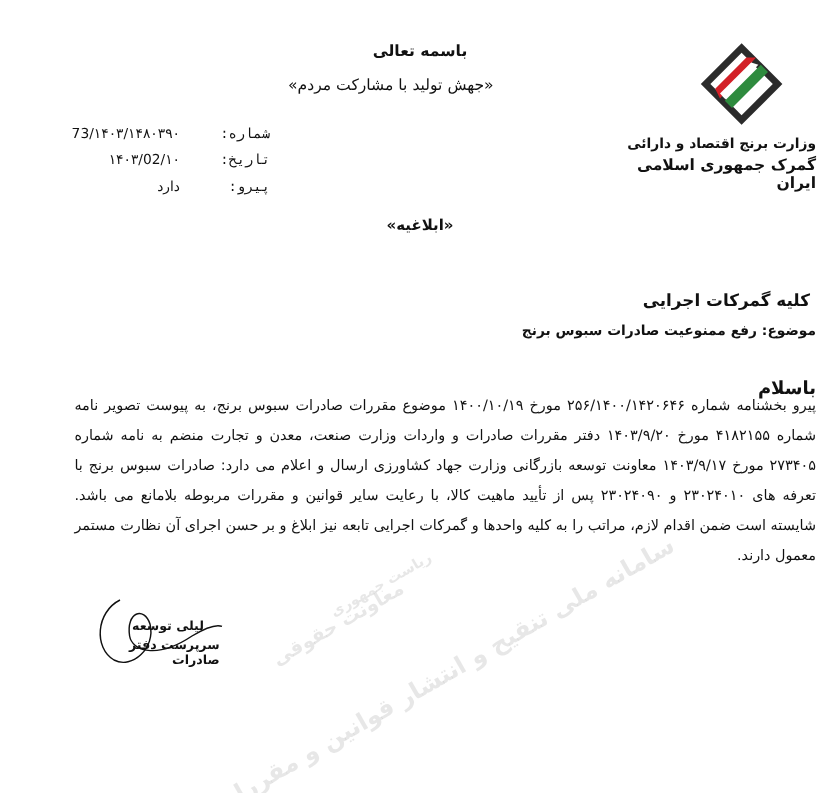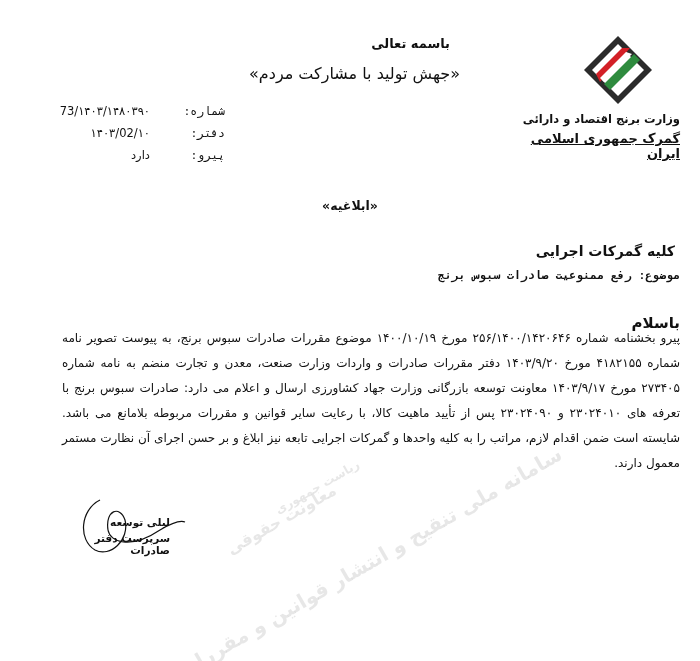--- a/index.html
+++ b/index.html
@@ -4,46 +4,46 @@
 <style>
   html, body { margin: 0; padding: 0; }
   body {
     width: 700px; height: 661px; background: #ffffff; position: relative; overflow: hidden;
     font-family: "DejaVu Sans", sans-serif; color: #111;
   }
   .abs { position: absolute; }
   .rtl { direction: rtl; unicode-bidi: embed; }
 
   
-  .bismillah { top: 36px; left: 250px; width: 200px; text-align: right; font-size: 13px; font-weight: bold; }
-  .slogan { top: 64px; left: 240px; width: 220px; text-align: right; font-size: 16px; }
+  .bismillah { top: 36px; left: 250px; width: 200px; text-align: center; font-size: 13px; font-weight: bold; }
+  .slogan { top: 64px; left: 240px; width: 220px; text-align: left; font-size: 13px; }
 
   .logo { top: 34px; left: 582px; width: 72px; height: 72px; }
   .ministry { top: 112px; left: 520px; width: 160px; text-align: right; font-size: 11.5px; font-weight: bold; }
-  .customs { top: 131px; left: 500px; width: 180px; text-align: right; font-size: 13px; font-weight: bold; text-decoration: underline; }
+  .customs { top: 131px; left: 500px; width: 180px; text-align: right; font-size: 13px; font-weight: bold; }
 
   .meta { left: 70px; width: 170px; font-size: 11.5px; }
   .meta .lbl { position: absolute; right: 15px; font-family: Liberation Mono, monospace; }
   .meta .val { position: absolute; right: 90px; white-space: nowrap; }
   .meta-row { height: 22px; position: relative; }
 
-  .notice { top: 198px; left: 250px; width: 200px; text-align: center; font-size: 12.5px; font-weight: bold; }
+  .notice { top: 180px; left: 250px; width: 200px; text-align: center; font-size: 12.5px; font-weight: bold; }
 
   .recipient { top: 243px; left: 415px; width: 260px; text-align: right; font-size: 14px; font-weight: bold; }
-  .subject { top: 268px; left: 420px; width: 260px; text-align: right; font-size: 11.5px; font-weight: bold; font-family: Liberation Mono, monospace; }
+  .subject { top: 268px; left: 420px; width: 260px; text-align: right; font-size: 11.5px; font-weight: bold; }
 
   .greeting { top: 314px; left: 560px; width: 120px; text-align: right; font-size: 15px; font-weight: bold; }
 
   .body-text {
     top: 326px; left: 62px; width: 618px; text-align: justify; text-align-last: right;
     font-size: 12px; line-height: 25px;
   }
 
   .sig-name { top: 516px; left: 70px; width: 100px; text-align: right; font-size: 10.5px; font-weight: bold; }
-  .sig-title { top: 532px; left: 70px; width: 100px; text-align: right; font-size: 10.5px; font-weight: bold; }
+  .sig-title { top: 532px; left: 83px; width: 100px; text-align: right; font-size: 10.5px; font-weight: bold; }
   .signature { top: 480px; left: 70px; width: 120px; height: 90px; }
 
   .watermark {
     top: 470px; left: 150px; width: 320px; height: 150px;
     pointer-events: none;
   }
   .wm-line { position: absolute; color: rgba(120,120,120,0.18); font-weight: bold; transform: rotate(-30deg); transform-origin: center; white-space: nowrap; }
 </style>
 </head>
 <body>
@@ -62,21 +62,21 @@
 </div>
 <div class="abs ministry rtl">وزارت برنج اقتصاد و دارائی</div>
 <div class="abs customs rtl">گمرک جمهوری اسلامی ایران</div>
 
 <div class="abs meta rtl" style="top:104px;">
   <div class="meta-row">
     <span class="lbl">شماره:</span>
     <span class="val">73/۱۴۰۳/۱۴۸۰۳۹۰</span>
   </div>
   <div class="meta-row">
-    <span class="lbl">دفتر:</span>
+    <span class="lbl">تاریخ:</span>
     <span class="val">۱۴۰۳/02/۱۰</span>
   </div>
   <div class="meta-row">
     <span class="lbl">پیرو:</span>
     <span class="val">دارد</span>
   </div>
 </div>
 
 <div class="abs notice rtl">«ابلاغیه»</div>
 

